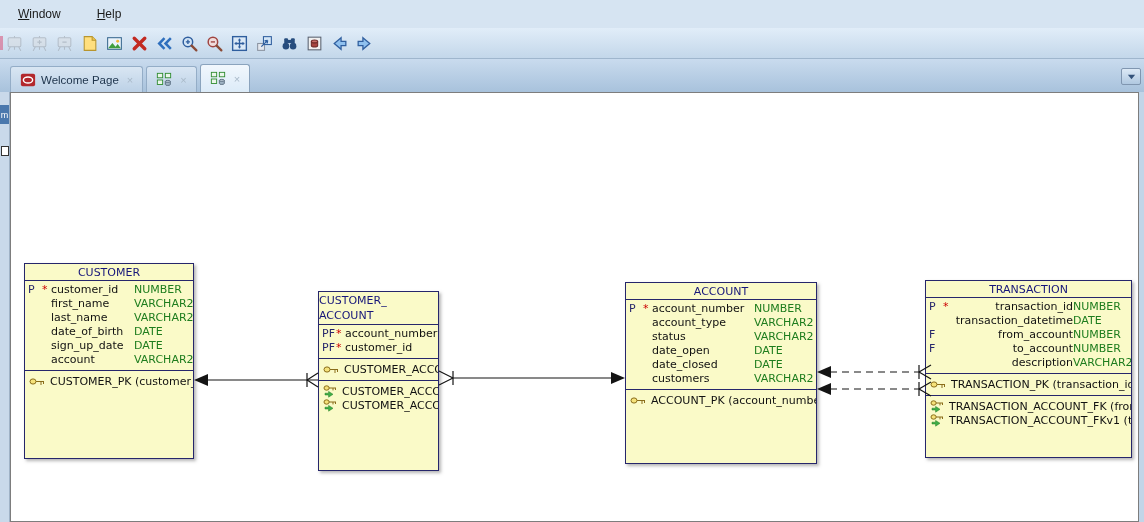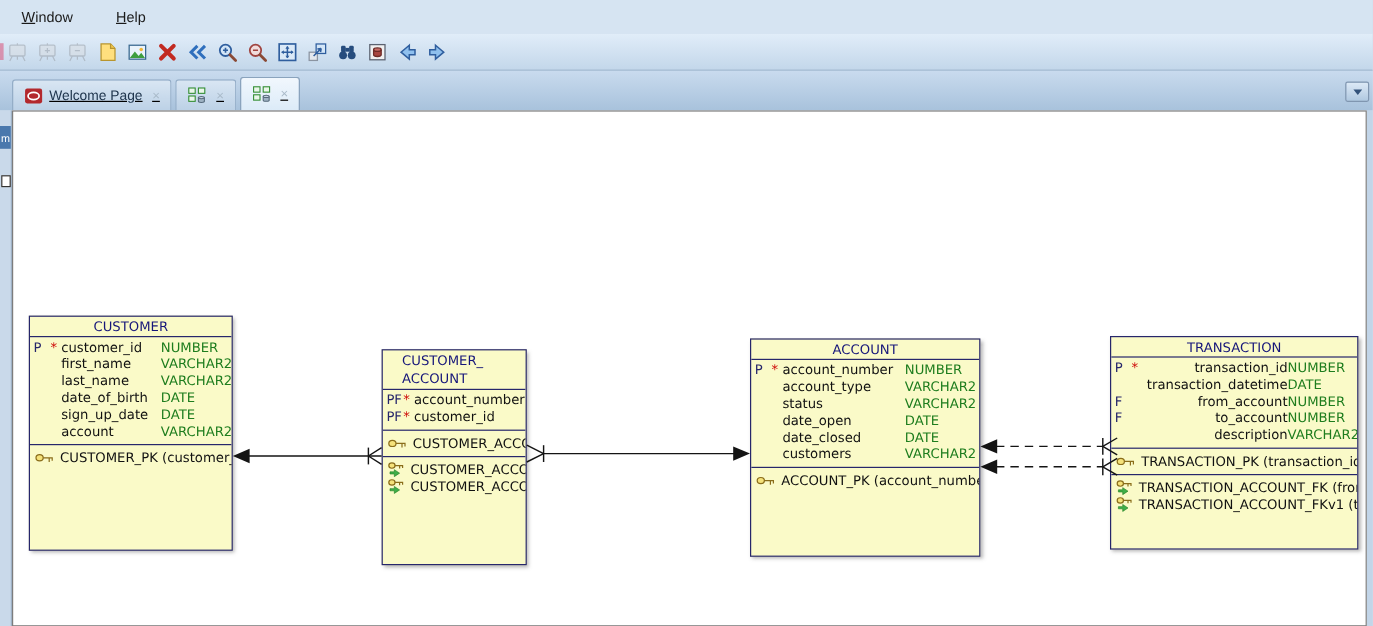--- a/index.html
+++ b/index.html
@@ -17,21 +17,21 @@
   .toolbar { height:31px; background:linear-gradient(#e1edf9,#c3d7ea);
              border-bottom:1px solid #9fb6cd; display:flex; align-items:center;
              padding-left:3px; gap:2px; position:relative; }
   .sliver { position:absolute; left:0; top:8px; width:3px; height:14px; background:#d87093; opacity:.7; }
   .tb { width:23px; height:23px; border:none; background:transparent; padding:1px; cursor:default; }
   .tb svg { width:19px; height:19px; display:block; margin:auto; }
   .tb.disabled { opacity:.55; }
 
   
   .tabbar { height:33px; background:linear-gradient(#c9dbee,#a8c2dc);
-            display:flex; align-items:flex-end; padding:5px 0 0 10px; position:relative;text-decoration:underline; }
+            display:flex; align-items:flex-end; padding:5px 0 0 10px; position:relative; }
   .tab { display:flex; align-items:center; gap:5px; height:26px; padding:0 9px;
          font-size:11.5px; color:#20364e; white-space:nowrap;
          background:linear-gradient(#d9e6f3,#bcd1e6); border:1px solid #94adc7;
          border-bottom:none; border-radius:3px 3px 0 0; cursor:default; }
   .tab + .tab { margin-left:3px; }
   .tab.active { background:linear-gradient(#f1f7fd,#dcebf8); height:28px; border-color:#8aa3bd; }
   .tab svg { width:16px; height:16px; flex:0 0 auto; }
   .tab .close { color:#a9bac9; font-size:11px; margin-left:3px; }
   .overflow-btn { position:absolute; right:3px; top:9px; width:20px; height:17px;
                   background:linear-gradient(#dce9f6,#b0c8e0); border:1px solid #8096b0;
@@ -48,21 +48,21 @@
   .canvas { position:absolute; left:10px; top:0; width:1129px; height:430px; background:#fff;
             border:1px solid #7d7d7d; overflow:hidden; }
 
   
   .tbl { position:absolute; background:#fafac8; border:1px solid #26266b;
          box-shadow:2px 2px 3px rgba(110,110,110,.5);
          font-family:"DejaVu Sans", sans-serif; font-size:11px; color:#111;
          display:flex; flex-direction:column; overflow:hidden; }
   .tblhead { border-bottom:1px solid #26266b; color:#16167a; line-height:15px; padding-top:1px; }
   .tblhead.center { text-align:center; }
-  .tblhead.left { padding-left:16px; }
+  .tblhead.left { }
   .cols { padding:2px 0 3px 0; border-bottom:1px solid #26266b; }
   .row { display:flex; height:14px; line-height:14px; white-space:nowrap; padding-left:3px; }
   .cm { width:14px; color:#26266b; flex:0 0 auto; }
   .cs { width:9px; color:#cc0000; flex:0 0 auto; }
   .cn { flex:0 0 auto; color:#111; }
   .t0 .cn { width:83px; } .t1 .cn { flex:1 1 auto; } .t2 .cn { width:102px; } .t3 .cn { width:121px;text-align:right; }
   .ct { color:#1e7d1e; white-space:nowrap; }
   .keysec { padding-top:3px; }
   .keysec.grow { flex:1 1 auto; }
   .keysec.divider { border-bottom:1px solid #26266b; padding-bottom:4px; }

